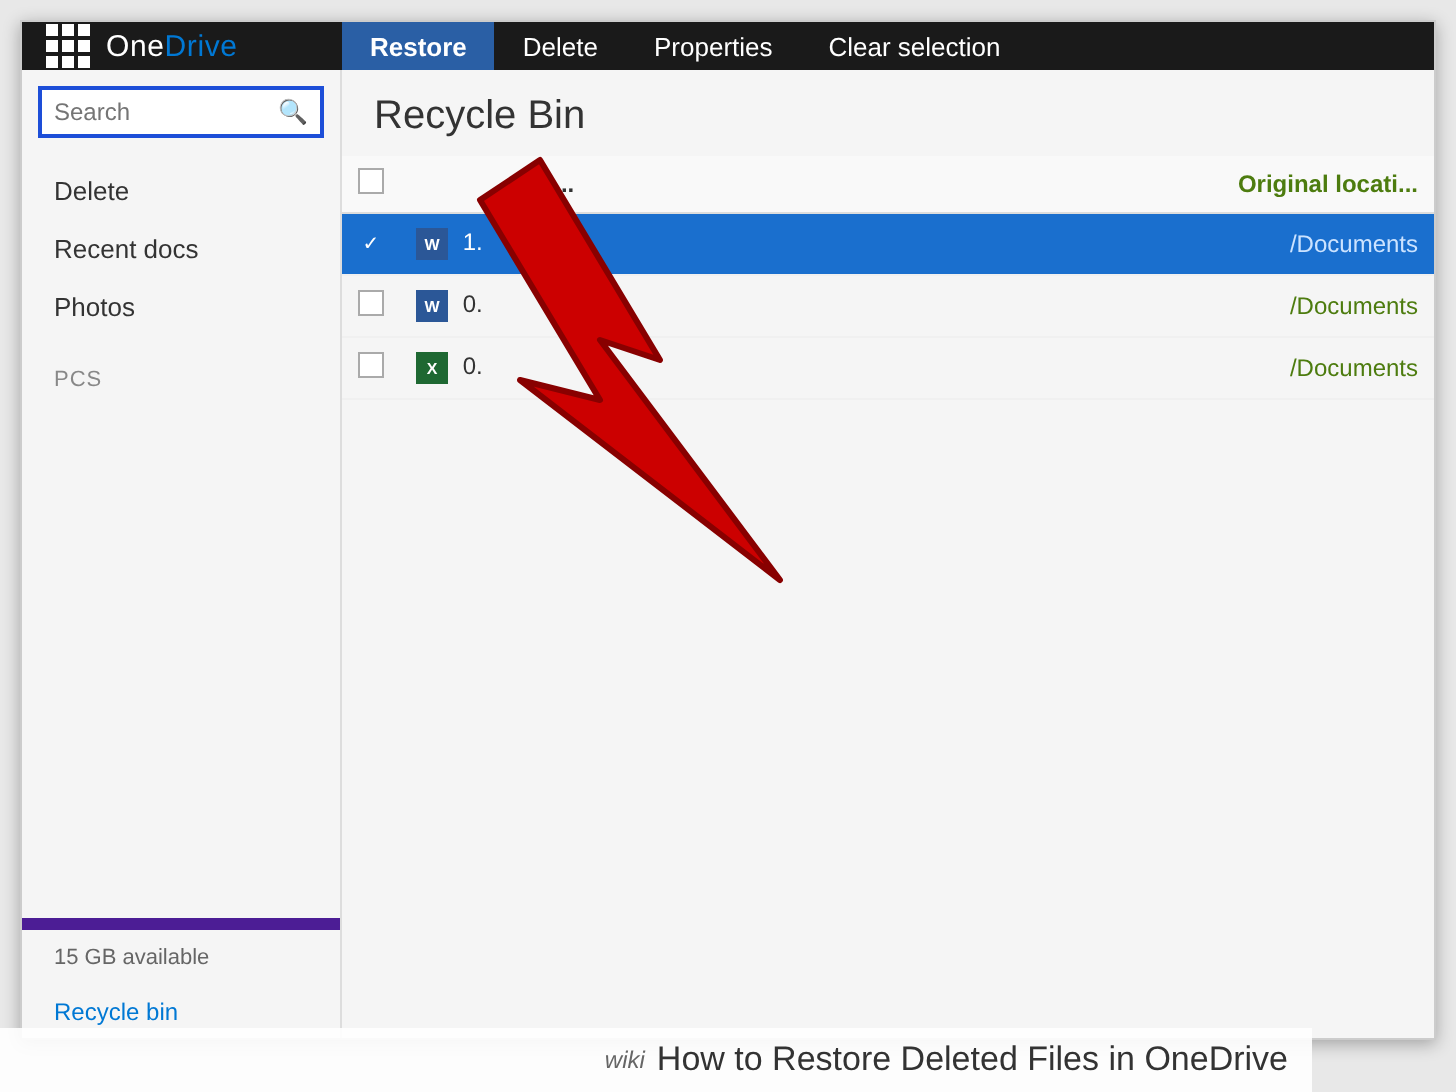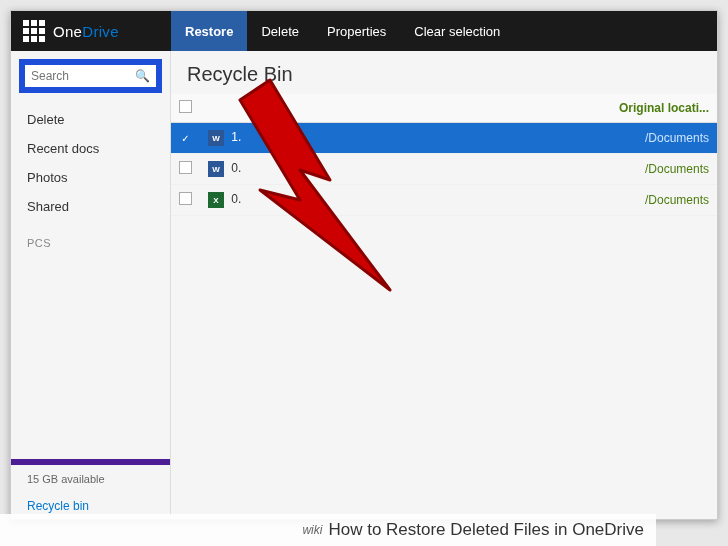--- a/index.html
+++ b/index.html
@@ -20,21 +20,21 @@
       background: #f5f5f5;
       display: flex;
       flex-direction: column;
       border: 1px solid #ccc;
       box-shadow: 0 2px 8px rgba(0,0,0,0.3);
       overflow: hidden;
     }
 
     
     .top-bar {
-      height: 40px;
+      height: 24px;
       background: #1a1a1a;
       display: flex;
       align-items: center;
       flex-shrink: 0;
     }
 
     .app-logo {
       display: flex;
       align-items: center;
       padding: 0 12px;
@@ -103,21 +103,21 @@
       border-right: 1px solid #ddd;
       display: flex;
       flex-direction: column;
       flex-shrink: 0;
     }
 
     .search-box {
       margin: 8px;
       display: flex;
       align-items: center;
-      border: 6px solid #1d4ed8;
+      border: 2px solid #1d4ed8;
       background: white;
       padding: 4px 6px;
       gap: 4px;
     }
 
     .search-input {
       border: none;
       outline: none;
       font-size: 12px;
       width: 100%;
@@ -346,21 +346,20 @@
     <div class="sidebar">
       <div class="search-box">
         <input class="search-input" type="text" placeholder="Search" style="">
         <span class="search-icon-char">🔍</span>
       </div>
 
       <div class="sidebar-section">
         <div class="sidebar-item">Delete</div>
         <div class="sidebar-item">Recent docs</div>
         <div class="sidebar-item">Photos</div>
-        <div class="sidebar-item">Shared</div>
       </div>
 
       <div class="sidebar-section">
         <div class="sidebar-label">PCs</div>
       </div>
 
       <div class="sidebar-spacer"></div>
 
       <div class="sidebar-footer">
         <span>15 GB available</span>

